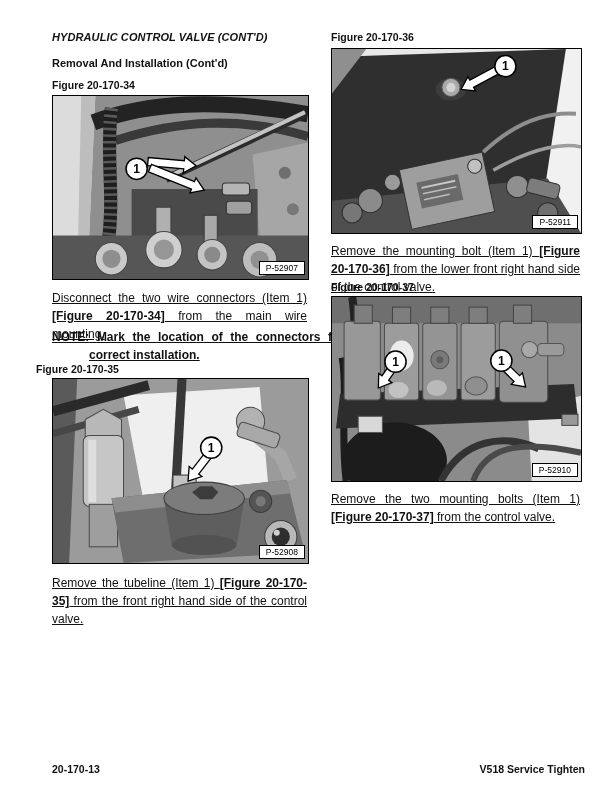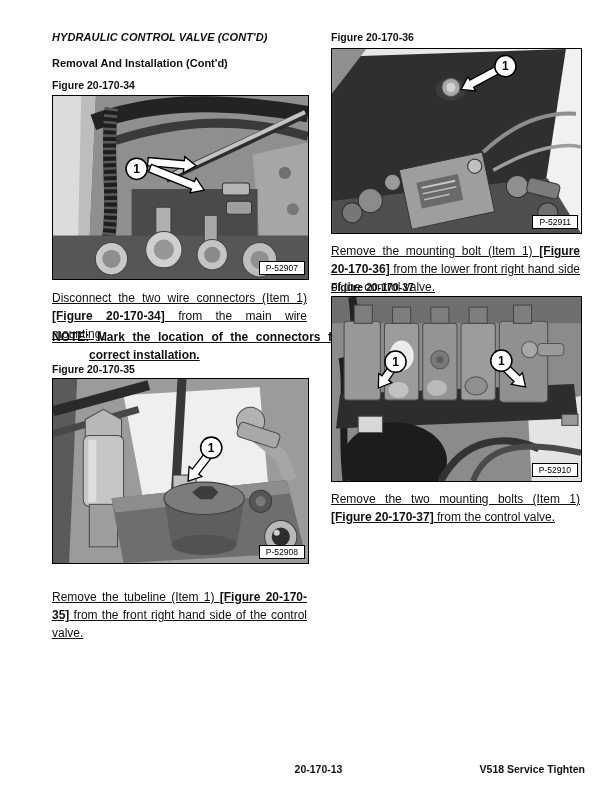--- a/index.html
+++ b/index.html
@@ -11,21 +11,21 @@
   .figlabel{font-size:10.5px;font-weight:bold;}
   .body{margin:0;font-size:12px;line-height:18px;text-align:justify;text-decoration:underline;}
   .body b{font-weight:bold;}
   .note{font-weight:bold;padding-left:37px;text-indent:-37px;}
   .bi{font-weight:bold;font-style:italic;}
   .photo{position:absolute;border:1px solid #000;background:#8c8c8c;padding:0;margin:0;}
   .photo svg{display:block;}
   .photo-id{position:absolute;right:3px;bottom:4px;background:#fff;border:1px solid #000;
             font-size:8.5px;line-height:12px;padding:0 6px;color:#000;margin-top:44px;}
   .footer{position:absolute;left:52px;right:27px;top:763px;height:14px;font-size:10.5px;font-weight:bold;}
-  .footer .pageno{position:absolute;left:0;right:0;text-align:center;}
+  .footer .pageno{position:absolute;left:0;right:0;}
   .footer .manual{position:absolute;right:0;}
   .callout-txt{font-family:"Liberation Sans","DejaVu Sans",sans-serif;}
 </style>
 </head>
 <body>
 
 <div class="page">
 
   <div class="abs h1" style="left:52px;top:31px;width:255px;">HYDRAULIC CONTROL VALVE (CONT'D)</div>
   <div class="abs h2" style="left:52px;top:57px;width:255px;">Removal And Installation (Cont'd)</div>
@@ -71,21 +71,21 @@
         <text class="callout-txt" y="4" text-anchor="middle" font-size="12" font-weight="bold">1</text>
       </g>
     </svg>
     <div class="photo-id">P-52907</div>
   </figure>
 
   <p class="abs body" style="left:52px;top:289px;width:255px;"><span>Disconnect the two wire connectors (Item 1) </span><b>[Figure 20-170-34]</b><span> from the main wire mounting.</span></p>
 
   <p class="abs body note" style="left:52px;top:328px;width:255px;"><span>NOTE:</span> <span>Mark the location of the connectors for correct installation.</span></p>
 
-  <div class="abs figlabel" style="left:52px;top:363px;">Figure 20-170-35</div>
+  <div class="abs figlabel" style="left:36px;top:363px;">Figure 20-170-35</div>
 
   <figure class="photo" style="left:52px;top:378px;width:255px;height:184px;">
     <svg width="255" height="184" viewBox="0 0 253 182" preserveAspectRatio="none">
       <rect width="253" height="182" fill="#9b9b9b"></rect>
       <polygon points="70,16 205,8 215,122 92,132" fill="#efefef"></polygon>
       <polygon points="0,0 24,0 16,182 0,182" fill="#5a5a5a"></polygon>
       <line x1="0" y1="32" x2="95" y2="6" stroke="#2a2a2a" stroke-width="10"></line>
       <line x1="0" y1="54" x2="85" y2="30" stroke="#474747" stroke-width="7"></line>
       <path d="M128,0 L121,122" stroke="#383838" stroke-width="9" fill="none"></path>
       <polygon points="32,40 50,30 68,40 68,58 50,67 32,58" fill="#b8b8b8" stroke="#4a4a4a"></polygon>
@@ -111,21 +111,21 @@
         <polygon points="0,0 -12,-8 -12,-4 -36,-4 -36,4 -12,4 -12,8" fill="#fff" stroke="#000" stroke-width="1.3"></polygon>
       </g>
       <g transform="translate(157,68)">
         <circle r="10.5" fill="#fff" stroke="#000" stroke-width="1.5"></circle>
         <text class="callout-txt" y="4" text-anchor="middle" font-size="12" font-weight="bold">1</text>
       </g>
     </svg>
     <div class="photo-id">P-52908</div>
   </figure>
 
-  <p class="abs body" style="left:52px;top:574px;width:255px;margin-top:14px;"><span>Remove the tubeline (Item 1) </span><b>[Figure 20-170-35]</b><span> from the front right hand side of the control valve.</span></p>
+  <p class="abs body" style="left:52px;top:574px;width:255px;"><span>Remove the tubeline (Item 1) </span><b>[Figure 20-170-35]</b><span> from the front right hand side of the control valve.</span></p>
 
   <div class="abs figlabel" style="left:331px;top:31px;">Figure 20-170-36</div>
 
   <figure class="photo" style="left:331px;top:48px;width:249px;height:184px;">
     <svg width="249" height="184" viewBox="0 0 247 182" preserveAspectRatio="none">
       <rect width="247" height="182" fill="#e8e8e8"></rect>
       <polygon points="222,0 247,0 247,182 196,182" fill="#f1f1f1"></polygon>
       <polygon points="0,8 232,0 212,132 0,152" fill="#2f2f2f"></polygon>
       <polygon points="0,0 34,0 0,44" fill="#8f8f8f"></polygon>
       <polygon points="0,150 214,128 247,182 0,182" fill="#4f4f4f"></polygon>

